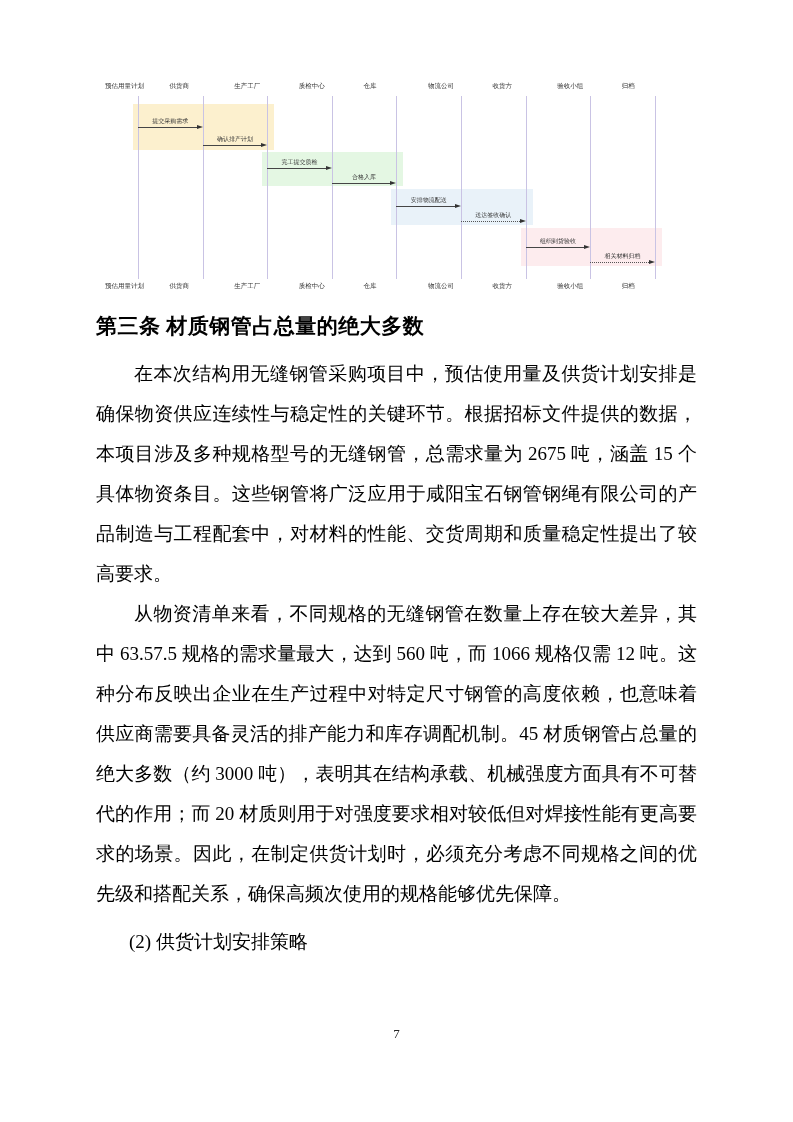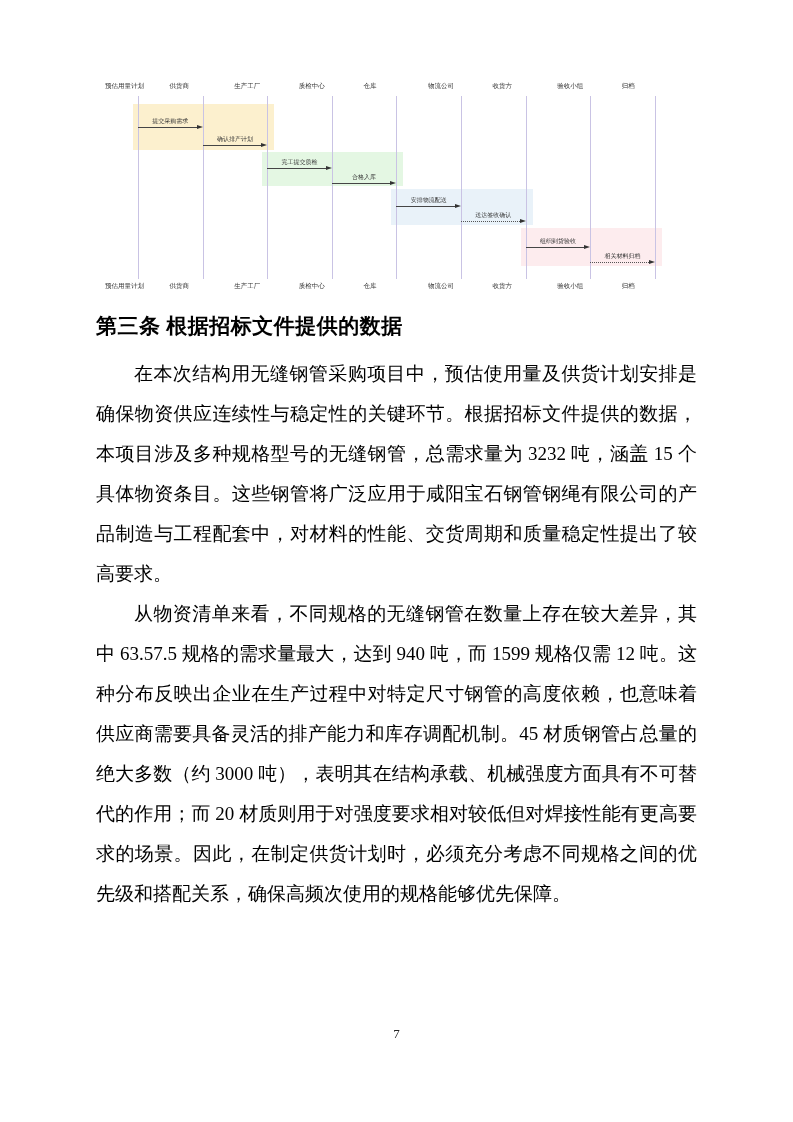--- a/index.html
+++ b/index.html
@@ -88,20 +88,21 @@
       <div class="mlabel" style="left: 433.3px; top: 211px;">送达签收确认</div>
       <div class="mline" style="left: 525.6px; top: 247px; width: 60.6px;"></div>
       <div class="arrow" style="left: 584.2px; top: 245px; border-left-color: rgb(51, 51, 51);"></div>
       <div class="mlabel" style="left: 497.9px; top: 237px;">组织到货验收</div>
       <div class="mline dashed" style="left: 590.2px; top: 262px; width: 60.6px;"></div>
       <div class="arrow" style="left: 648.8px; top: 260px; border-left-color: rgb(51, 51, 51);"></div>
       <div class="mlabel" style="left: 562.5px; top: 252px;">相关材料归档</div>
     </div>
 
   <div class="content">
-    <div class="heading">第三条 根据招标文件提供的数据</div>
-    <p class="body">在本次结构用无缝钢管采购项目中，预估使用量及供货计划安排是确保物资供应连续性与稳定性的关键环节。根据招标文件提供的数据，本项目涉及多种规格型号的无缝钢管，总需求量为 3232 吨，涵盖 15 个具体物资条目。这些钢管将广泛应用于咸阳宝石钢管钢绳有限公司的产品制造与工程配套中，对材料的性能、交货周期和质量稳定性提出了较高要求。</p>
-    <p class="body">从物资清单来看，不同规格的无缝钢管在数量上存在较大差异，其中 63.57.5 规格的需求量最大，达到 940 吨，而 1599 规格仅需 12 吨。这种分布反映出企业在生产过程中对特定尺寸钢管的高度依赖，也意味着供应商需要具备灵活的排产能力和库存调配机制。45 材质钢管占总量的绝大多数（约 3000 吨），表明其在结构承载、机械强度方面具有不可替代的作用；而 20 材质则用于对强度要求相对较低但对焊接性能有更高要求的场景。因此，在制定供货计划时，必须充分考虑不同规格之间的优先级和搭配关系，确保高频次使用的规格能够优先保障。</p>
+    <div class="heading">第三条 材质钢管占总量的绝大多数</div>
+    <p class="body">在本次结构用无缝钢管采购项目中，预估使用量及供货计划安排是确保物资供应连续性与稳定性的关键环节。根据招标文件提供的数据，本项目涉及多种规格型号的无缝钢管，总需求量为 2675 吨，涵盖 15 个具体物资条目。这些钢管将广泛应用于咸阳宝石钢管钢绳有限公司的产品制造与工程配套中，对材料的性能、交货周期和质量稳定性提出了较高要求。</p>
+    <p class="body">从物资清单来看，不同规格的无缝钢管在数量上存在较大差异，其中 63.57.5 规格的需求量最大，达到 560 吨，而 1066 规格仅需 12 吨。这种分布反映出企业在生产过程中对特定尺寸钢管的高度依赖，也意味着供应商需要具备灵活的排产能力和库存调配机制。45 材质钢管占总量的绝大多数（约 3000 吨），表明其在结构承载、机械强度方面具有不可替代的作用；而 20 材质则用于对强度要求相对较低但对焊接性能有更高要求的场景。因此，在制定供货计划时，必须充分考虑不同规格之间的优先级和搭配关系，确保高频次使用的规格能够优先保障。</p>
+    <p class="body sub gap">(2) 供货计划安排策略</p>
   </div>
 
   <div class="pagenum">7</div>
 
 </div>
 
 </body></html>

